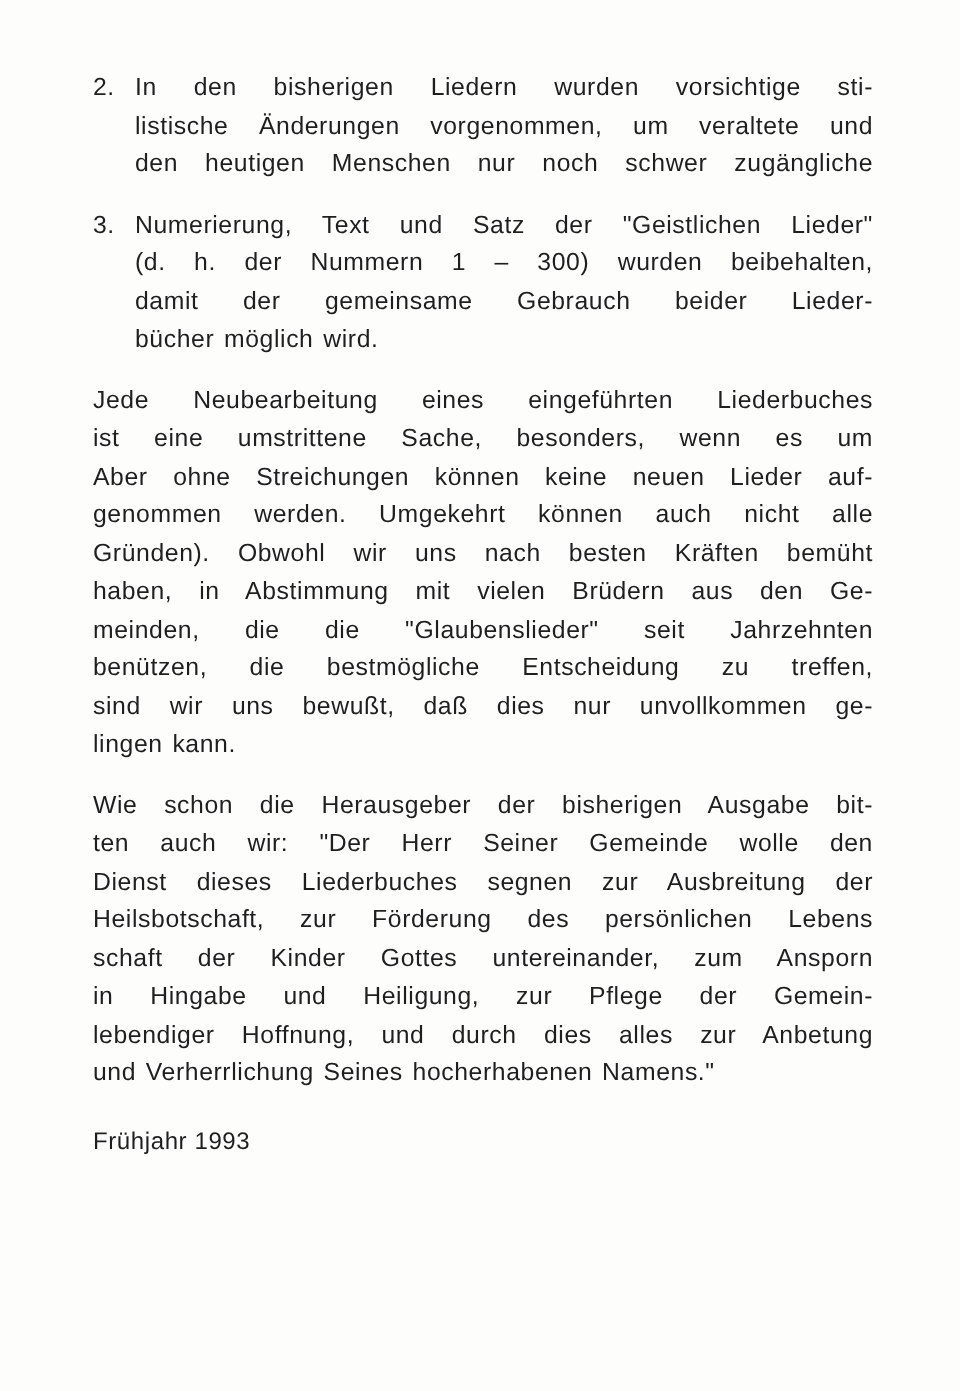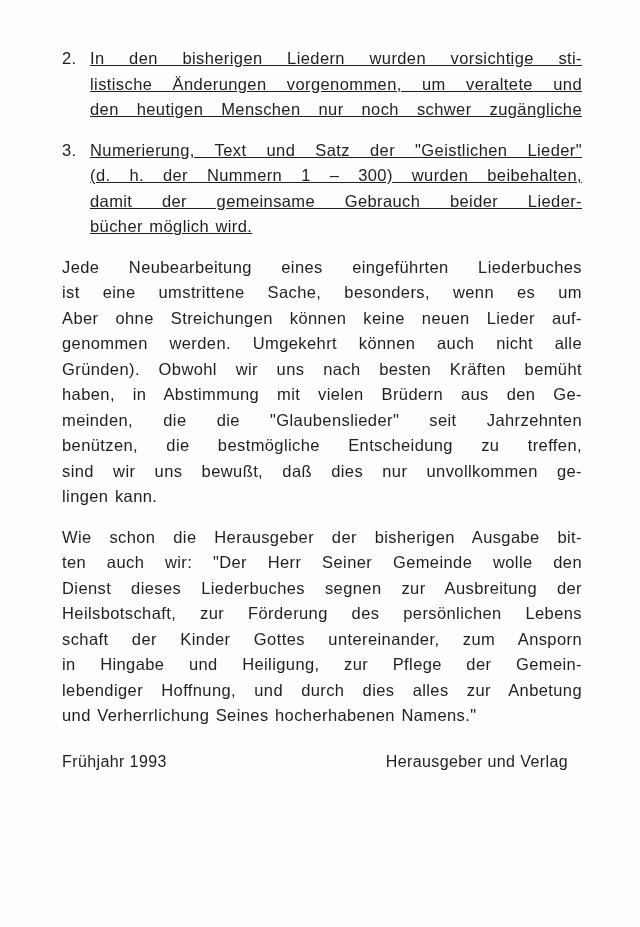--- a/index.html
+++ b/index.html
@@ -28,21 +28,20 @@
   }
   .num {
     flex: 0 0 28px;
     font-size: 16.5px;
     line-height: 25.5px;
     letter-spacing: 0.4px;
   }
   .item-body {
     flex: 1 1 auto;
     min-width: 0;
-    text-decoration: underline;
   }
   .line {
     display: block;
     font-size: 16.5px;
     line-height: 25.5px;
     letter-spacing: 0.4px;
     word-spacing: 1.5px;
     text-align: justify;
     text-align-last: justify;
     white-space: normal;
@@ -102,16 +101,15 @@
     <span class="line">Dienst dieses Liederbuches segnen zur Ausbreitung der</span>
     <span class="line">Heilsbotschaft, zur Förderung des persönlichen Lebens</span>
     <span class="line">schaft der Kinder Gottes untereinander, zum Ansporn</span>
     <span class="line">in Hingabe und Heiligung, zur Pflege der Gemein-</span>
     <span class="line">lebendiger Hoffnung, und durch dies alles zur Anbetung</span>
     <span class="line last">und Verherrlichung Seines hocherhabenen Namens."</span>
   </div>
 
   <div class="footer">
     <span>Frühjahr 1993</span>
-    <span>Herausgeber und Verlag</span>
   </div>
 
 </div>
 
 </body></html>

